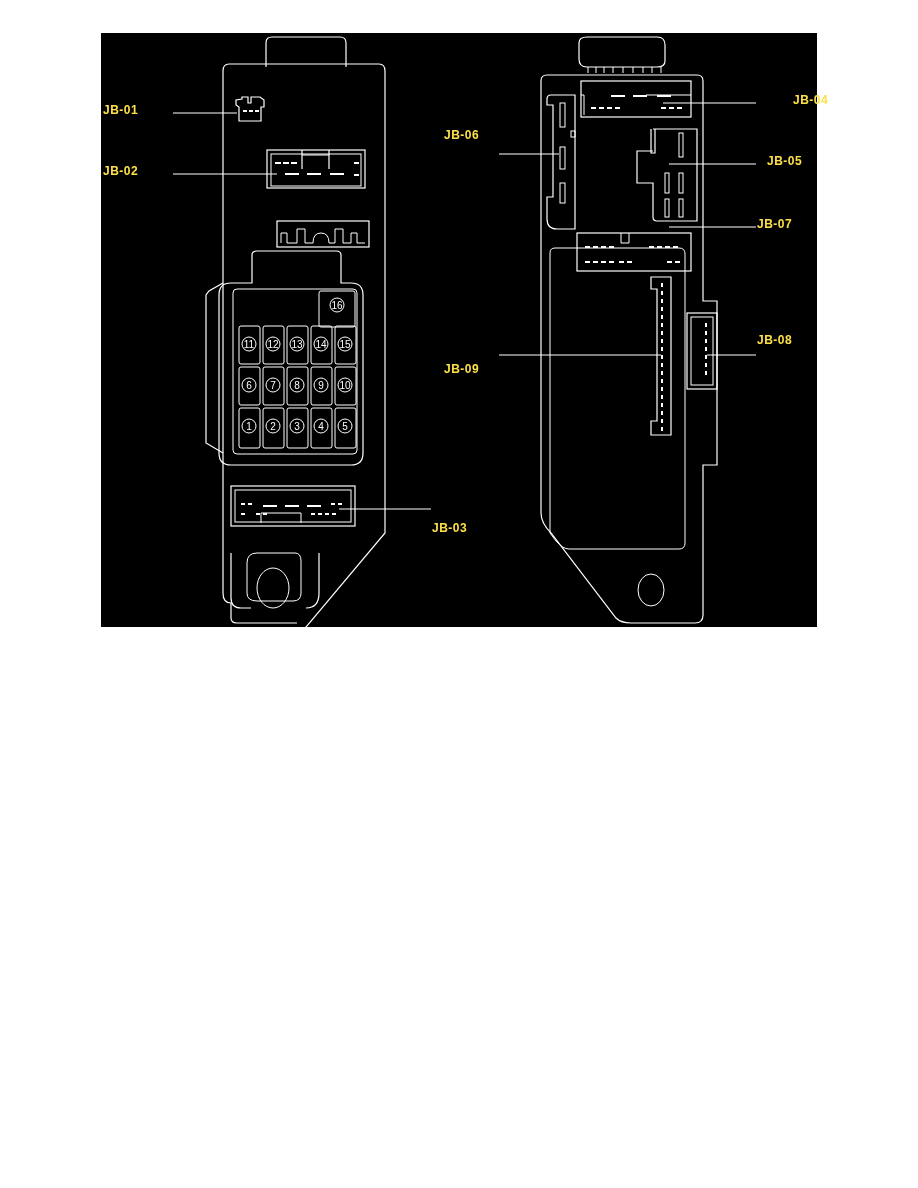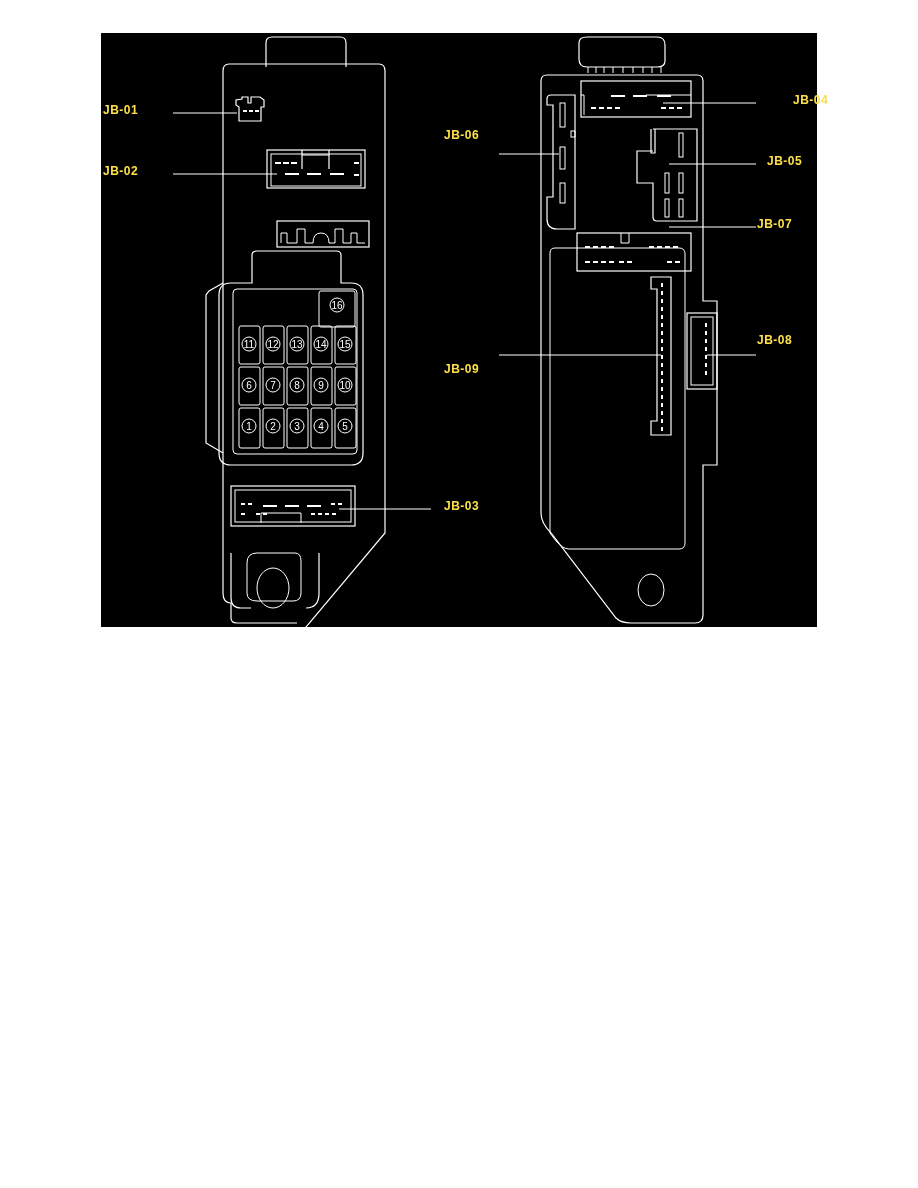--- a/index.html
+++ b/index.html
@@ -282,20 +282,20 @@
       <line class="lnt" x1="568" y1="131" x2="655" y2="131"></line>
       <line class="lnt" x1="398" y1="121" x2="458" y2="121"></line>
       <line class="lnt" x1="568" y1="194" x2="655" y2="194"></line>
       <line class="lnt" x1="606" y1="322" x2="655" y2="322"></line>
       <line class="lnt" x1="398" y1="322" x2="560" y2="322"></line>
     </g>
   </svg>
 
   <div class="label" style="left:2px; top:71px;">JB-01</div>
   <div class="label" style="left:2px; top:132px;">JB-02</div>
-  <div class="label" style="left:331px; top:467px;margin-left:12px;">JB-03</div>
+  <div class="label" style="left:331px; top:489px;">JB-03</div>
   <div class="label" style="left:692px; top:61px;">JB-04</div>
   <div class="label" style="left:666px; top:122px;">JB-05</div>
   <div class="label" style="left:343px; top:96px;">JB-06</div>
   <div class="label" style="left:656px; top:185px;">JB-07</div>
   <div class="label" style="left:656px; top:301px;">JB-08</div>
   <div class="label" style="left:343px; top:313px;margin-top:17px;">JB-09</div>
 </div>
 
 </body></html>

